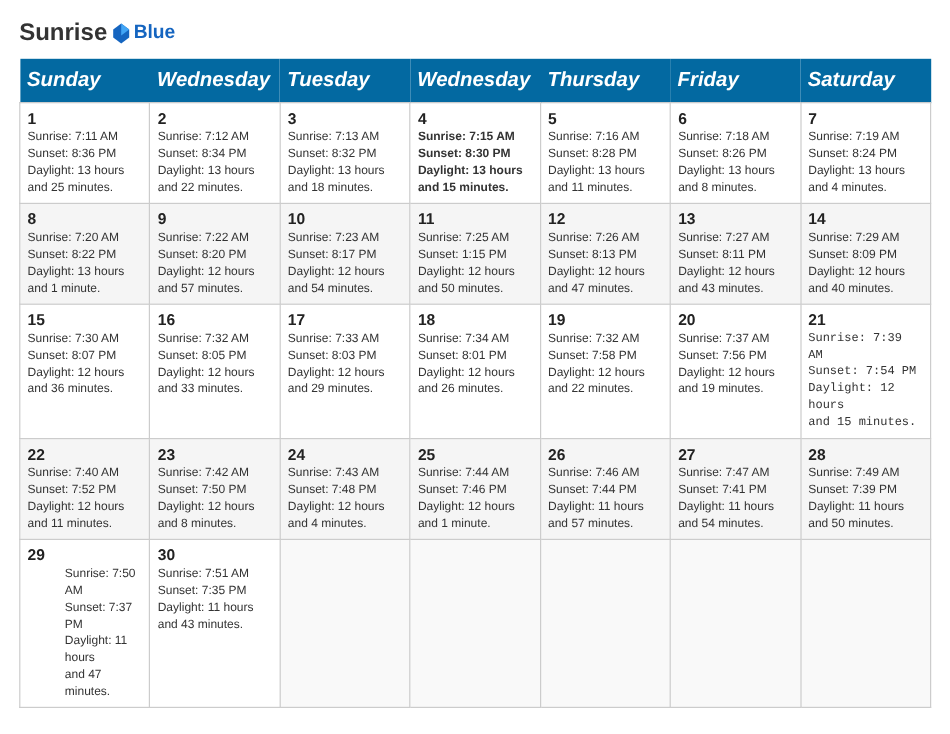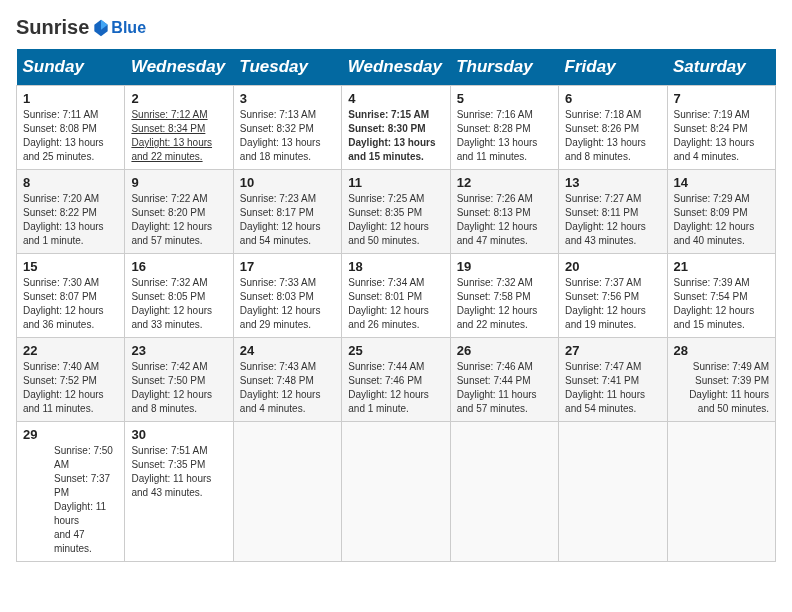--- a/index.html
+++ b/index.html
@@ -123,27 +123,27 @@
       <th>Thursday</th>
       <th>Friday</th>
       <th>Saturday</th>
     </tr>
   </thead>
   <tbody id="calendar-body">
   <tr>
         <td>
           <span class="day-num">1</span>
           <div class="day-detail" style="white-space: pre-line;">Sunrise: 7:11 AM
-Sunset: 8:08 PM
+Sunset: 8:36 PM
 Daylight: 13 hours
 and 25 minutes.</div>
         </td>
         <td>
           <span class="day-num">2</span>
-          <div class="day-detail" style="white-space: pre-line; text-decoration: underline;">Sunrise: 7:12 AM
+          <div class="day-detail" style="white-space: pre-line;">Sunrise: 7:12 AM
 Sunset: 8:34 PM
 Daylight: 13 hours
 and 22 minutes.</div>
         </td>
         <td>
           <span class="day-num">3</span>
           <div class="day-detail" style="white-space: pre-line;">Sunrise: 7:13 AM
 Sunset: 8:32 PM
 Daylight: 13 hours
 and 18 minutes.</div>
@@ -195,21 +195,21 @@
         <td>
           <span class="day-num">10</span>
           <div class="day-detail" style="white-space: pre-line;">Sunrise: 7:23 AM
 Sunset: 8:17 PM
 Daylight: 12 hours
 and 54 minutes.</div>
         </td>
         <td>
           <span class="day-num">11</span>
           <div class="day-detail" style="white-space: pre-line;">Sunrise: 7:25 AM
-Sunset: 8:35 PM
+Sunset: 1:15 PM
 Daylight: 12 hours
 and 50 minutes.</div>
         </td>
         <td>
           <span class="day-num">12</span>
           <div class="day-detail" style="white-space: pre-line;">Sunrise: 7:26 AM
 Sunset: 8:13 PM
 Daylight: 12 hours
 and 47 minutes.</div>
         </td>
@@ -266,21 +266,21 @@
         </td>
         <td>
           <span class="day-num">20</span>
           <div class="day-detail" style="white-space: pre-line;">Sunrise: 7:37 AM
 Sunset: 7:56 PM
 Daylight: 12 hours
 and 19 minutes.</div>
         </td>
         <td>
           <span class="day-num">21</span>
-          <div class="day-detail" style="white-space: pre-line;">Sunrise: 7:39 AM
+          <div class="day-detail" style="white-space: pre-line; font-family: Liberation Mono, monospace;">Sunrise: 7:39 AM
 Sunset: 7:54 PM
 Daylight: 12 hours
 and 15 minutes.</div>
         </td>
       </tr>
       <tr>
         <td>
           <span class="day-num">22</span>
           <div class="day-detail" style="white-space: pre-line;">Sunrise: 7:40 AM
 Sunset: 7:52 PM
@@ -317,21 +317,21 @@
         </td>
         <td>
           <span class="day-num">27</span>
           <div class="day-detail" style="white-space: pre-line;">Sunrise: 7:47 AM
 Sunset: 7:41 PM
 Daylight: 11 hours
 and 54 minutes.</div>
         </td>
         <td>
           <span class="day-num">28</span>
-          <div class="day-detail" style="white-space: pre-line; text-align: right;">Sunrise: 7:49 AM
+          <div class="day-detail" style="white-space: pre-line;">Sunrise: 7:49 AM
 Sunset: 7:39 PM
 Daylight: 11 hours
 and 50 minutes.</div>
         </td>
       </tr>
       <tr>
         <td>
           <span class="day-num">29</span>
           <div class="day-detail" style="white-space: pre-line; margin-left: 31px;">Sunrise: 7:50 AM
 Sunset: 7:37 PM

